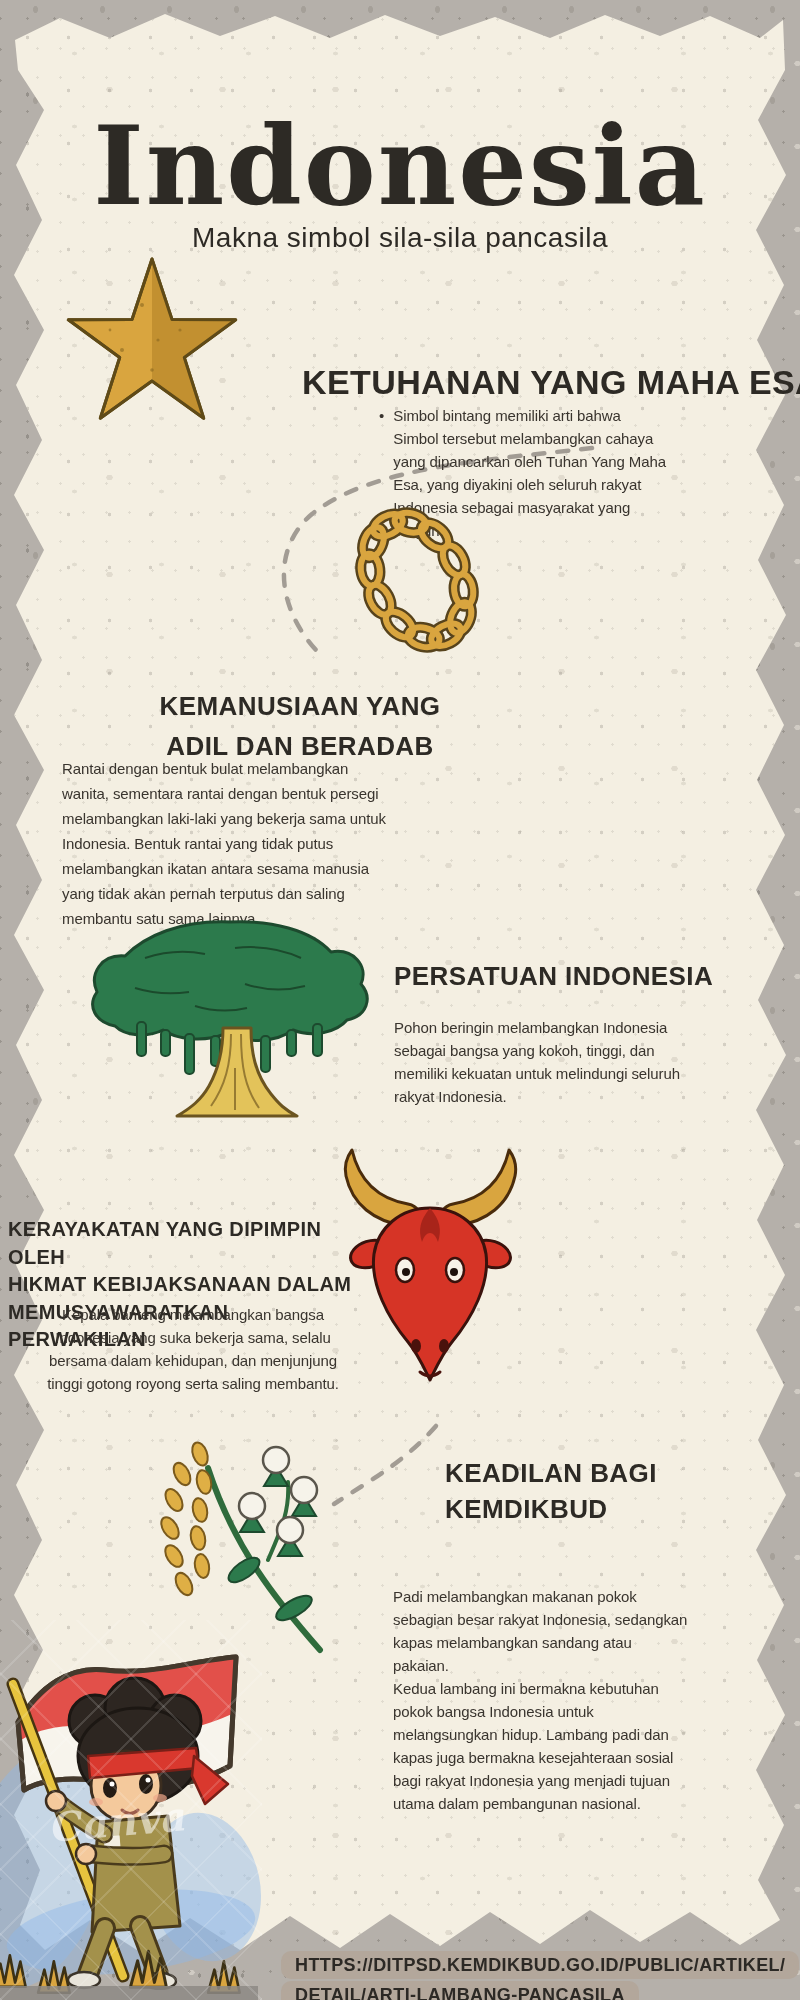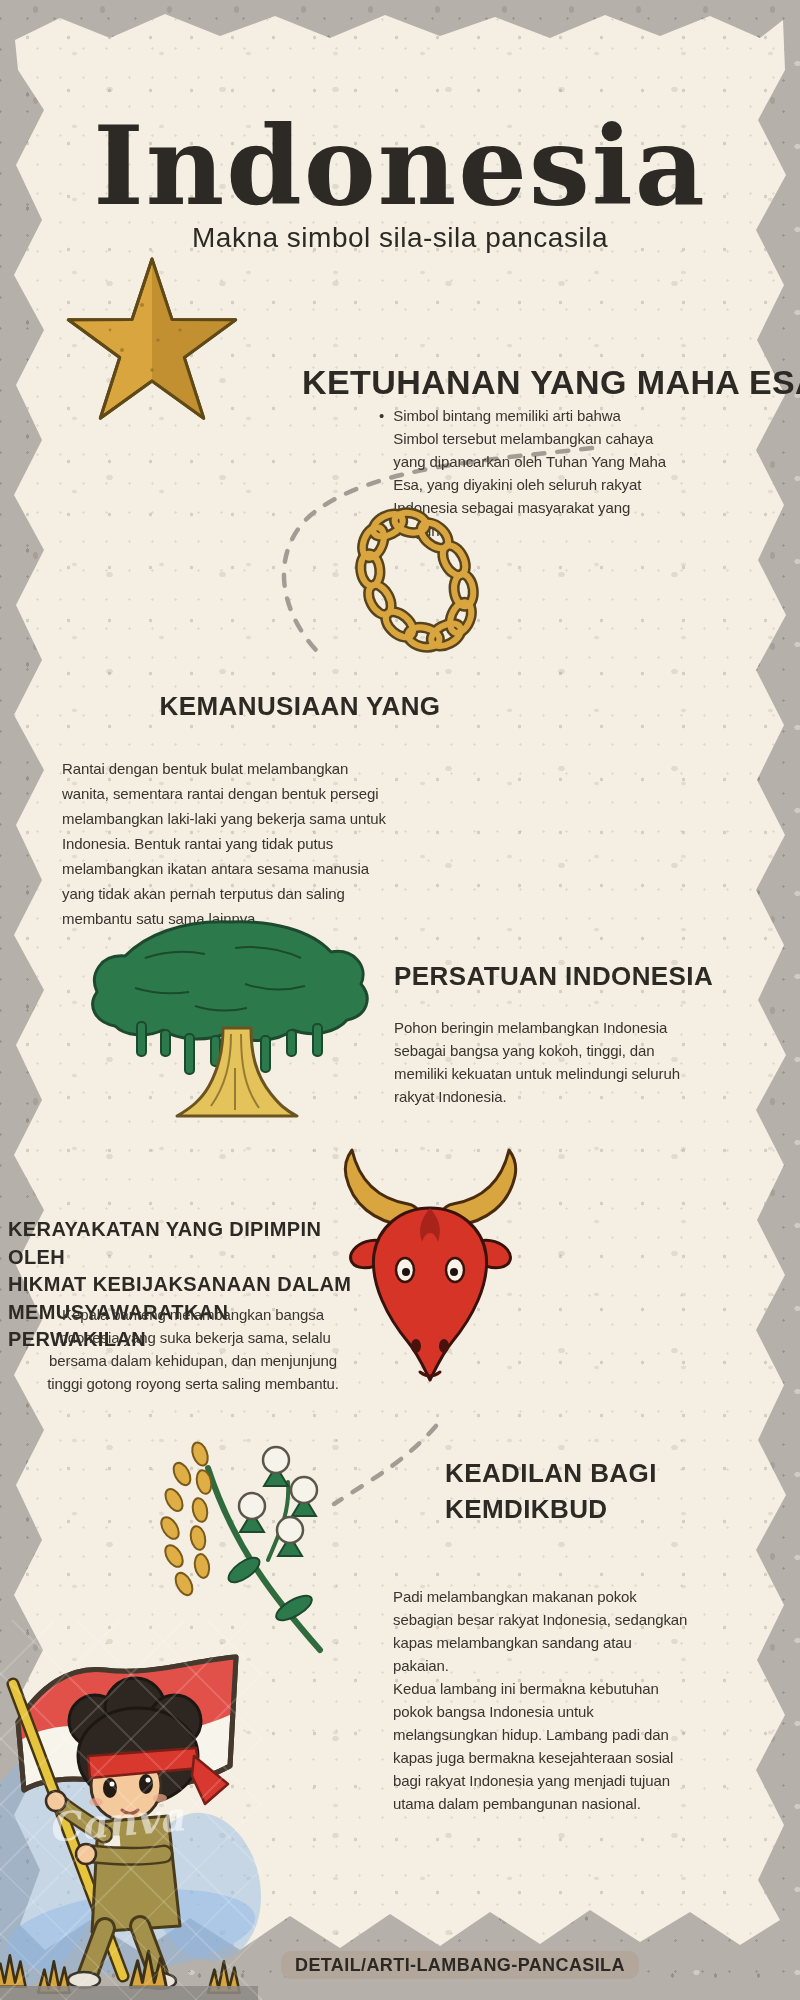--- a/index.html
+++ b/index.html
@@ -151,20 +151,21 @@
         <ellipse cx="38.6" cy="57" rx="16" ry="9.5" transform="rotate(111 38.6 57)"></ellipse>
         <ellipse cx="54" cy="34.3" rx="16" ry="9.5" transform="rotate(140 54 34.3)"></ellipse>
         <ellipse cx="75" cy="26" rx="16" ry="9.5"></ellipse>
         <ellipse cx="96" cy="34.3" rx="16" ry="9.5" transform="rotate(40 96 34.3)"></ellipse>
         <ellipse cx="111.4" cy="57" rx="16" ry="9.5" transform="rotate(69 111.4 57)"></ellipse>
       </g>
     </g>
   </svg>
   <div class="abs h-sila h2">
     <span class="h-line">KEMANUSIAAN YANG</span>
+    <span class="h-line">ADIL DAN BERADAB</span>
   </div>
   <div class="abs body-text b2">Rantai dengan bentuk bulat melambangkan
 wanita, sementara rantai dengan bentuk persegi
 melambangkan laki-laki yang bekerja sama untuk
 Indonesia. Bentuk rantai yang tidak putus
 melambangkan ikatan antara sesama manusia
 yang tidak akan pernah terputus dan saling
 membantu satu sama lainnya.</div>
 
   <svg class="abs" style="left:85px;top:918px;" width="290" height="202" viewBox="0 0 290 202">
@@ -335,16 +336,17 @@
   </svg>
   <svg class="abs" style="left:206px;top:1956px;" width="42" height="40" viewBox="0 0 40 36">
     <path d="M2 34 L8 12 L12 30 L17 4 L22 30 L27 10 L32 34 Z" fill="var(--gold,#d9a53f)" stroke="#3c3115" stroke-width="2.5" stroke-linejoin="round"></path>
   </svg>
 
   <div class="abs bottom-strip"></div>
   <div class="abs watermark">Canva</div>
   <div class="abs crosshatch"></div>
 
   <div class="abs footer">
+    <span class="url-row">HTTPS://DITPSD.KEMDIKBUD.GO.ID/PUBLIC/ARTIKEL/</span>
     <span class="url-row">DETAIL/ARTI-LAMBANG-PANCASILA</span>
   </div>
 
 </div>
 
 </body></html>

